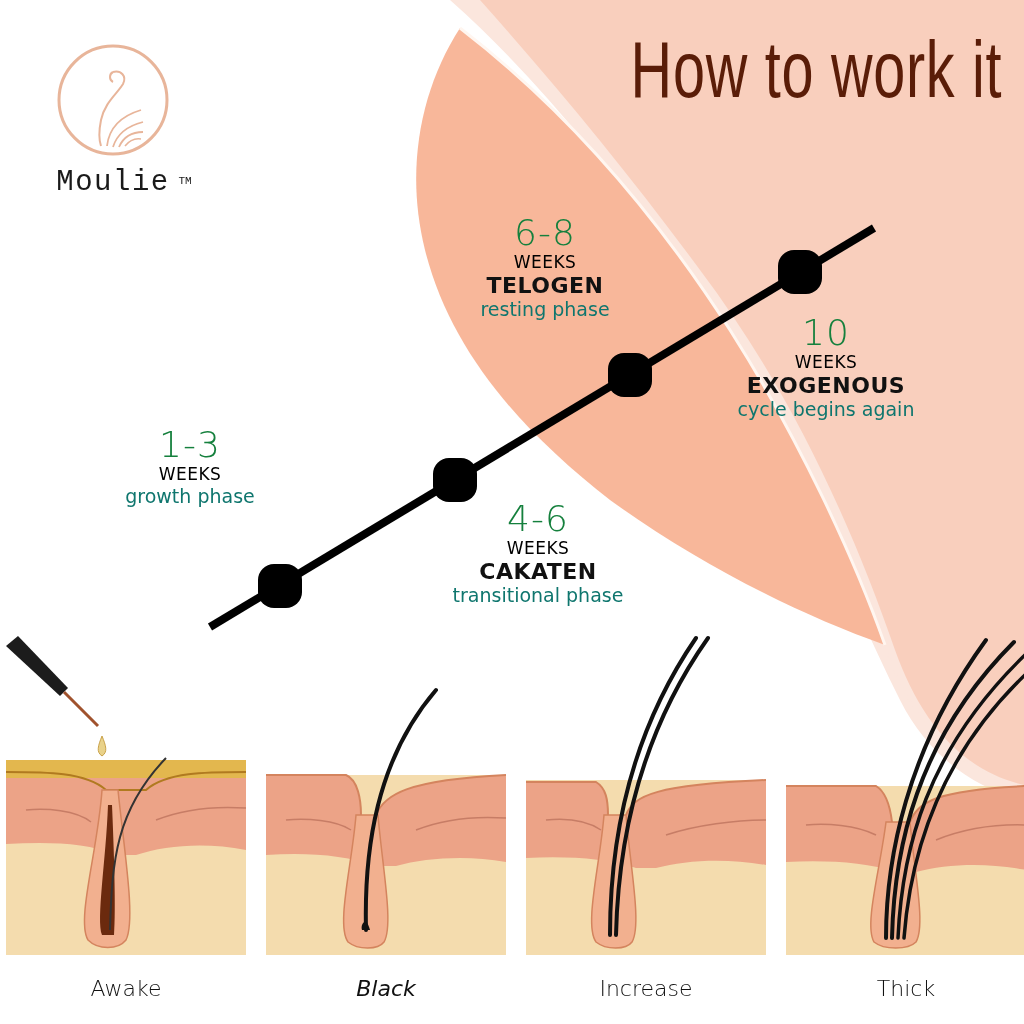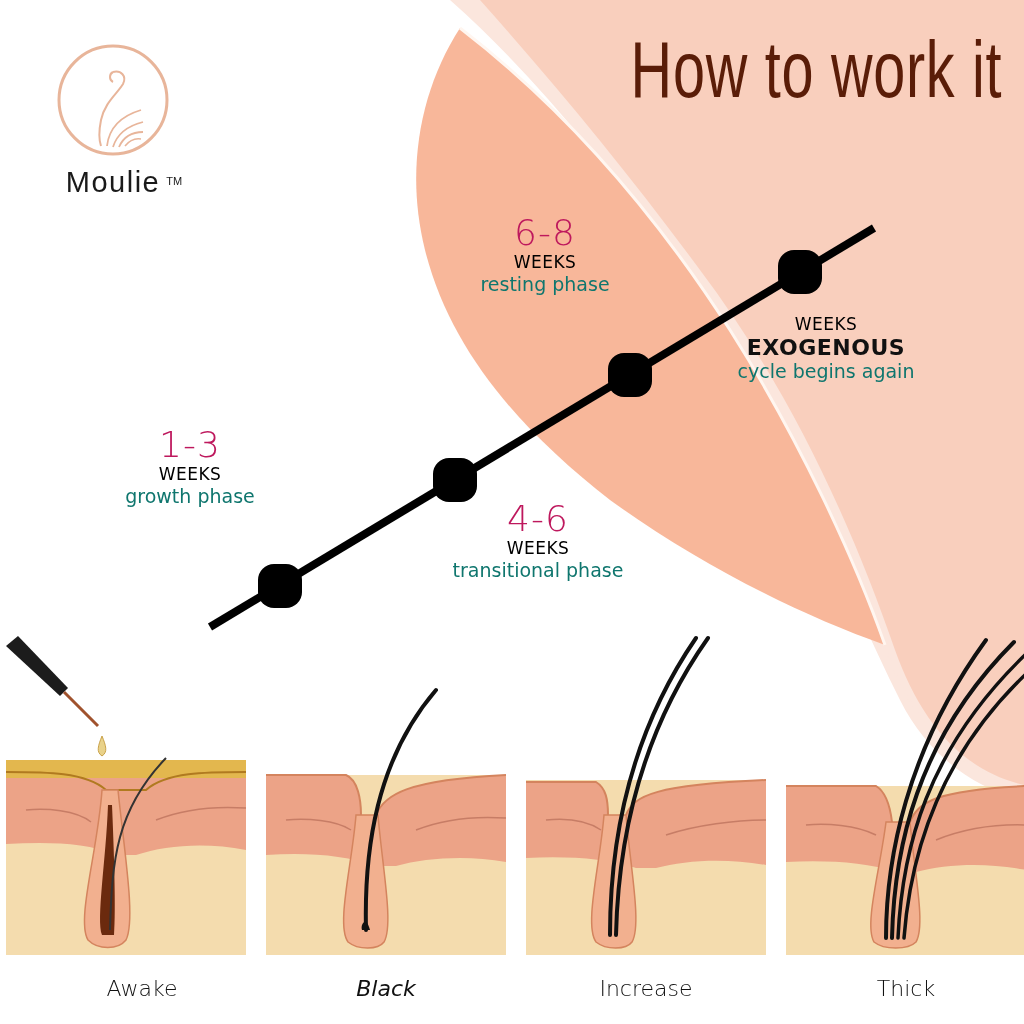--- a/index.html
+++ b/index.html
@@ -27,21 +27,21 @@
       width: 150px;
       text-align: center;
     }
     .logo-mark {
       width: 116px;
       height: 116px;
       display: block;
       margin: 0 auto;
     }
     .logo-word {
-      font-family: Liberation Sans, sans-serif;
+      font-family: Liberation Mono, monospace;
       font-size: 29px;
       letter-spacing: 1.5px;
       color: #1a1a1a;
       margin-top: 8px;
       position: relative;
       display: inline-block;
     }
     .logo-tm {
       font-size: 11px;
       position: absolute;
@@ -65,21 +65,21 @@
     }
     .phase {
       position: absolute;
       text-align: center;
       width: 240px;
       line-height: 1.05;
     }
     .phase .range {
       font-size: 36px;
       font-weight: 300;
-      color: #be185d;
+      color: #15803d;
       letter-spacing: 1px;
     }
     .phase .weeks {
       font-size: 17px;
       color: #000000;
       letter-spacing: 0.5px;
       margin-top: 2px;
     }
     .phase .name {
       font-size: 22px;
@@ -156,30 +156,33 @@
 
 <div class="phase" style="left:70px; top:426px;">
   <div class="range">1-3</div>
   <div class="weeks">WEEKS</div>
   <div class="desc">growth phase</div>
 </div>
 
 <div class="phase" style="left:418px; top:500px;">
   <div class="range">4-6</div>
   <div class="weeks">WEEKS</div>
+  <div class="name">CAKATEN</div>
   <div class="desc">transitional phase</div>
 </div>
 
 <div class="phase" style="left:425px; top:214px;">
   <div class="range">6-8</div>
   <div class="weeks">WEEKS</div>
+  <div class="name">TELOGEN</div>
   <div class="desc">resting phase</div>
 </div>
 
 <div class="phase" style="left:706px; top:314px;">
+  <div class="range">10</div>
   <div class="weeks">WEEKS</div>
   <div class="name">EXOGENOUS</div>
   <div class="desc">cycle begins again</div>
 </div>
 
 <div class="panel" style="left:6px;">
   <svg viewBox="0 0 240 325">
 
     <path d="M0 16 L12 6 L62 58 L54 66 Z" fill="#1c1c1c"></path>
     <path d="M58 62 L92 96" stroke="#a0522d" stroke-width="3"></path>
@@ -192,21 +195,21 @@
     <path d="M0 142 C40 142 80 142 100 160 L140 160 C160 142 200 142 240 142" fill="none" stroke="#b07a20" stroke-width="2"></path>
     <path d="M20 180 C40 178 70 180 85 192" fill="none" stroke="#c77d66" stroke-width="1.5"></path>
     <path d="M150 190 C180 178 210 176 240 178" fill="none" stroke="#c77d66" stroke-width="1.5"></path>
 
     <path d="M96 160 C92 220 70 290 82 310 C92 320 112 320 120 310 C130 290 118 220 112 160 Z" fill="#f2b08f" stroke="#d4845e" stroke-width="1.5"></path>
     <path d="M102 175 C100 230 90 290 96 305 L108 305 C110 280 108 220 106 175 Z" fill="#6b2a0e"></path>
 
     <path d="M104 300 C106 230 110 180 160 128" fill="none" stroke="#333" stroke-width="2"></path>
   </svg>
 </div>
-<div class="panel-label" style="left:22px;">Awake</div>
+<div class="panel-label" style="left:6px;">Awake</div>
 
 <div class="panel" style="left:266px;">
   <svg viewBox="0 0 240 325">
     <rect x="0" y="145" width="240" height="180" fill="#f4dcae"></rect>
     <path d="M0 145 L80 145 C92 150 95 170 95 185 L110 185 C118 165 140 150 240 145 L240 232 C200 225 160 228 130 236 L110 236 C80 225 40 222 0 225 Z" fill="#eca387"></path>
     <path d="M0 145 L80 145 C92 150 95 170 95 185" fill="none" stroke="#d4845e" stroke-width="2"></path>
     <path d="M110 185 C118 165 140 150 240 145" fill="none" stroke="#d4845e" stroke-width="2"></path>
     <path d="M20 190 C40 188 70 190 85 200" fill="none" stroke="#c77d66" stroke-width="1.5"></path>
     <path d="M150 200 C180 188 210 186 240 188" fill="none" stroke="#c77d66" stroke-width="1.5"></path>
     <path d="M90 185 C86 235 70 295 82 312 C92 320 112 320 118 312 C128 295 116 235 112 185 Z" fill="#f2b08f" stroke="#d4845e" stroke-width="1.5"></path>

